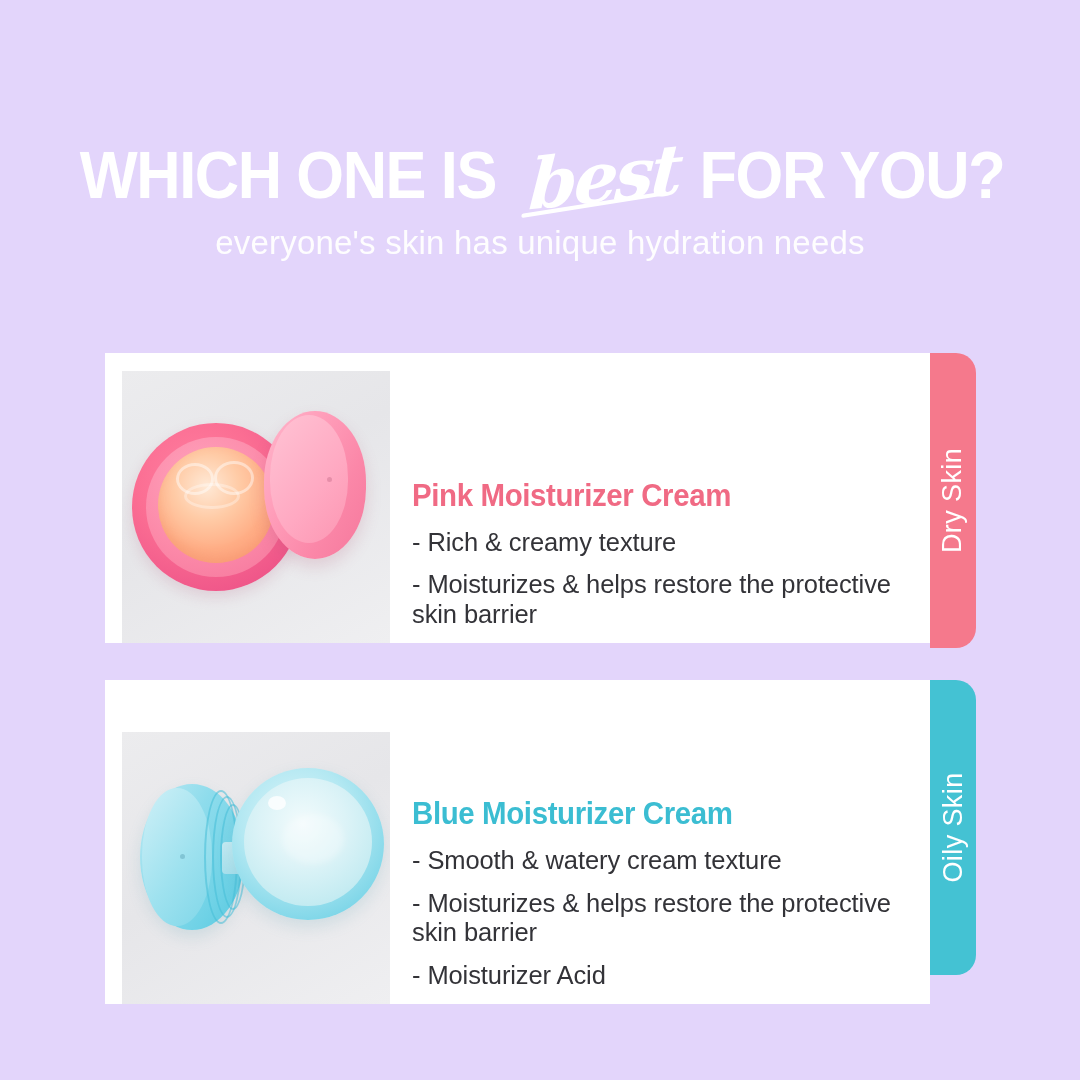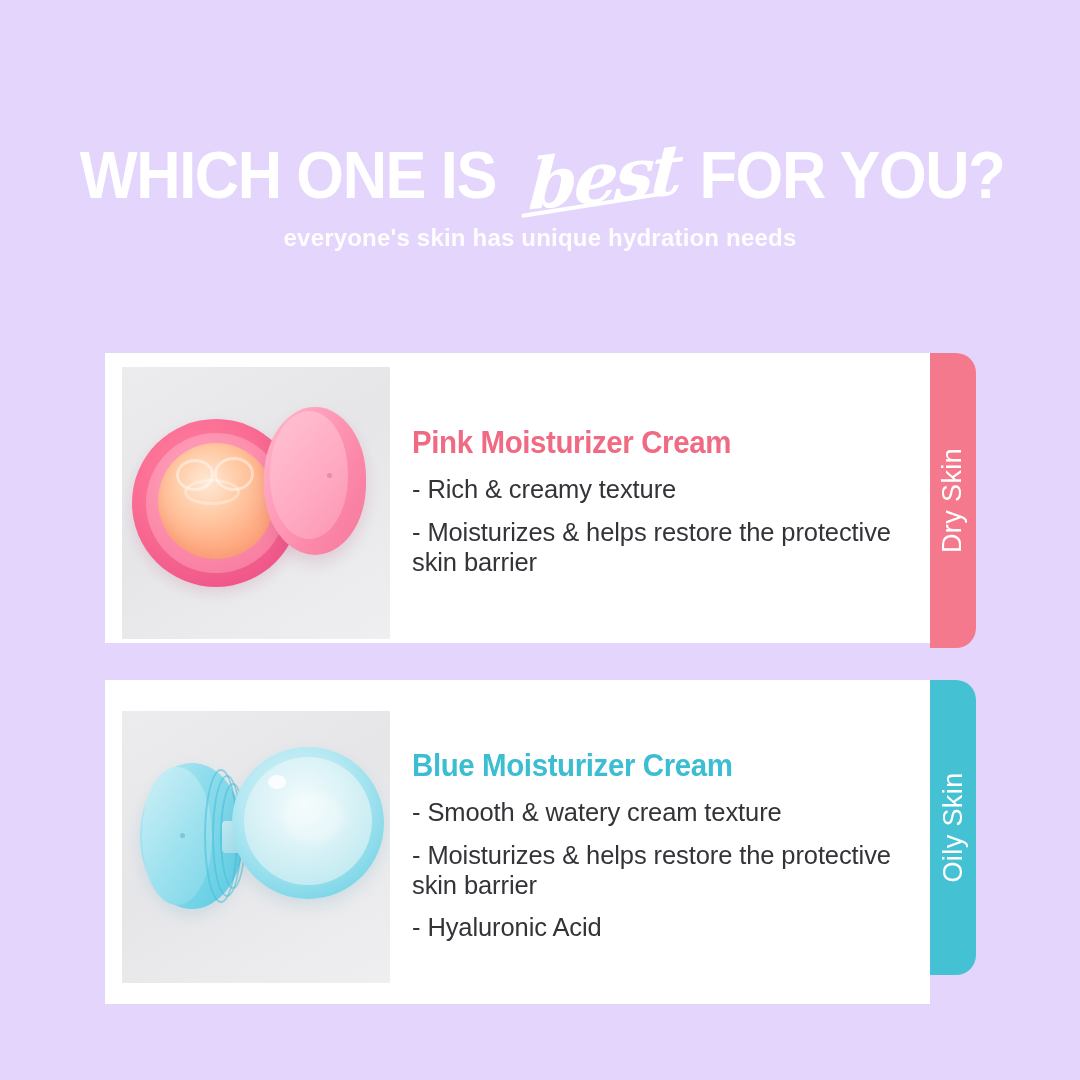--- a/index.html
+++ b/index.html
@@ -68,34 +68,34 @@
     bottom: 8px;
     height: 4px;
     background: #FFFFFF;
     border-radius: 3px;
     transform: rotate(-3deg);
   }
 
   .subtitle {
     margin-top: 14px;
     color: #FFFFFF;
-    font-size: 24px;
-    font-weight: 700;
+    font-size: 33px;
+    font-weight: 400;
     letter-spacing: 0.2px;
     opacity: 0.97;
   }
 
   
   .card {
     position: absolute;
     left: 105px;
     width: 825px;
     background: #FFFFFF;
     display: flex;
-    align-items: center;
+    align-items: flex-end;
   }
 
   #card-pink { top: 353px; height: 290px; }
   #card-blue { top: 680px; height: 324px; }
 
   .card-photo {
     width: 268px;
     height: 272px;
     margin: 10px 0 0 17px;
     flex: none;
@@ -367,19 +367,19 @@
     <div class="bj-jar"></div>
     <div class="bj-gel"></div>
     <div class="bj-sheen"></div>
     <div class="bj-bubble"></div>
   </div>
 
   <div class="card-body">
     <div class="card-title">Blue Moisturizer Cream</div>
     <div class="bullet">- Smooth &amp; watery cream texture</div>
     <div class="bullet">- Moisturizes &amp; helps restore the protective skin barrier</div>
-    <div class="bullet">- Hyaluronic Acid</div>
+    <div class="bullet">- Moisturizer Acid</div>
   </div>
 </div>
 
 <div class="tab" id="tab-blue">
   <span class="tab-label">Oily Skin</span>
 </div>
 
 </body></html>

